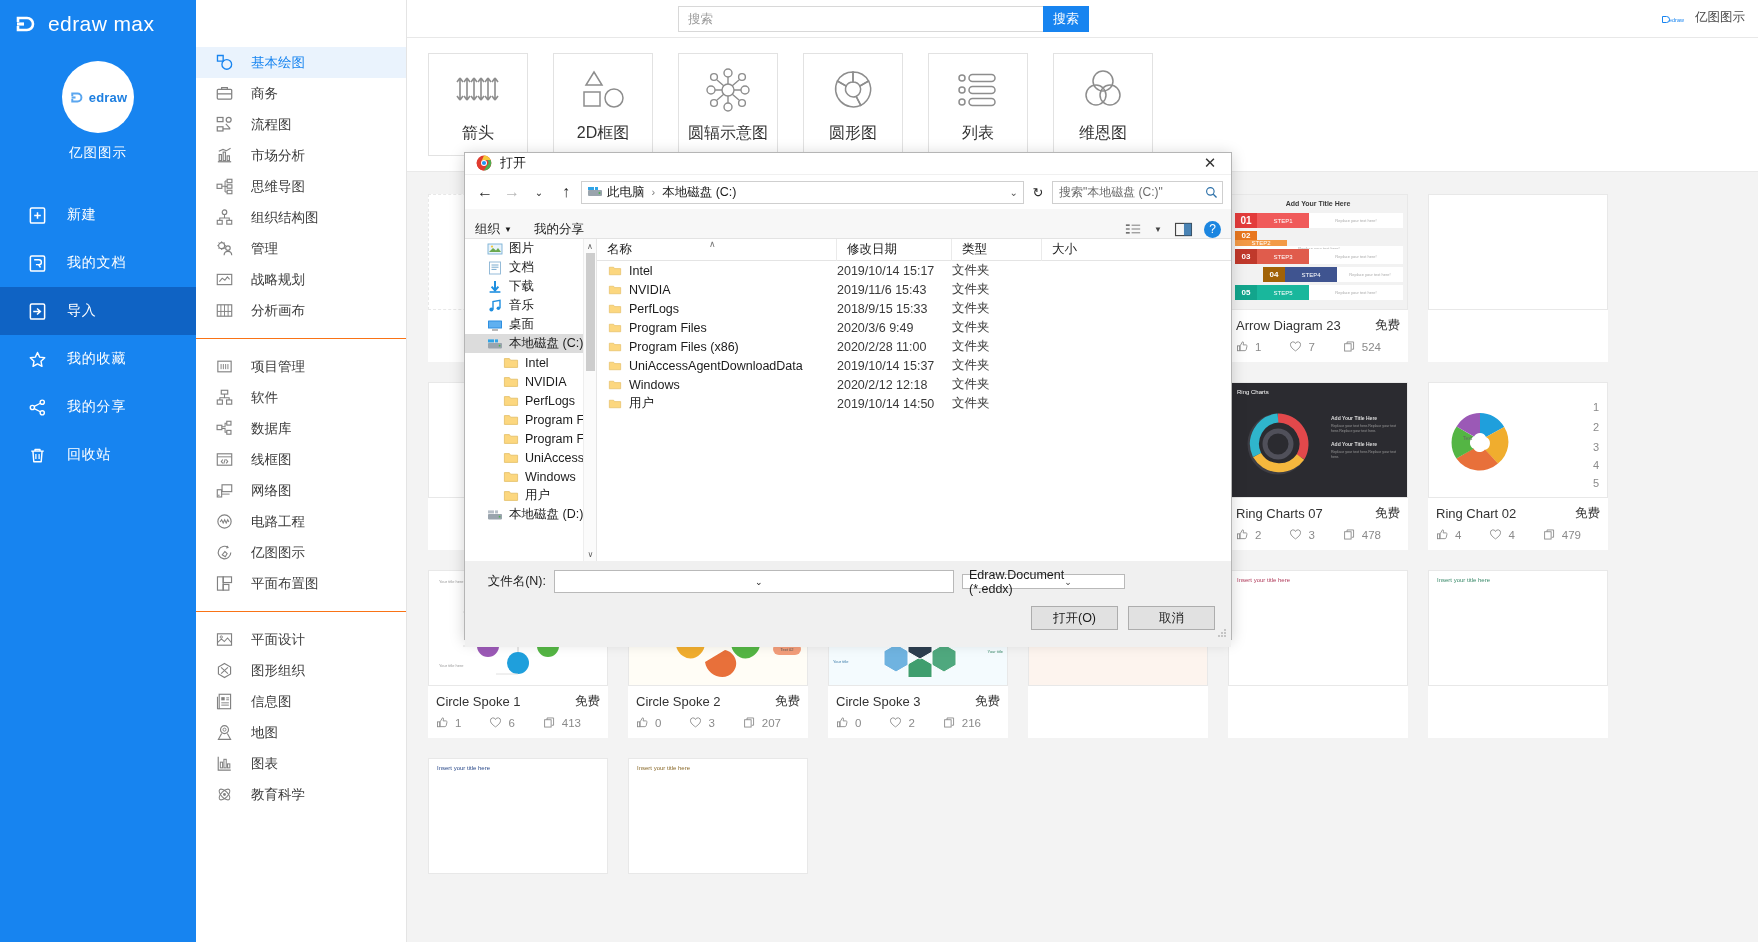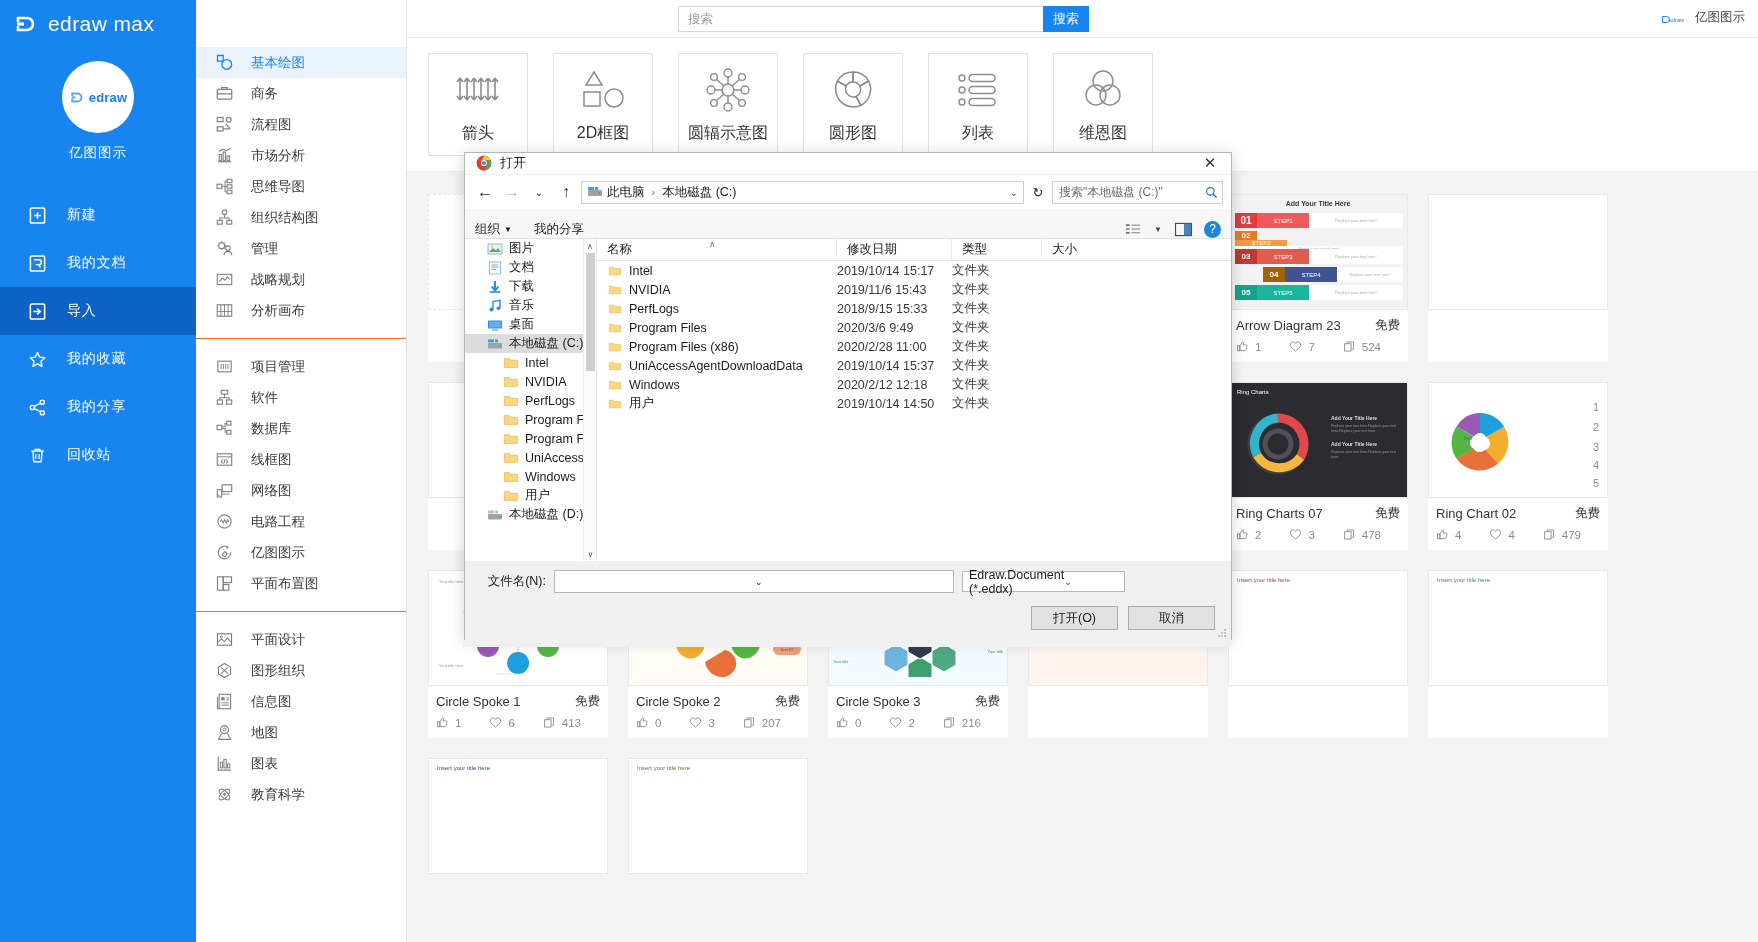--- a/index.html
+++ b/index.html
@@ -183,21 +183,21 @@
 
   .dlg-foot { height: 86px; background: #f0f0f0; padding: 9px 14px 0 14px; }
   .foot-row1 { display: flex; align-items: center; gap: 8px; }
   .foot-lbl { font-size: 12.5px; color: #1b1b1b; width: 67px; text-align: right; }
   .fn-input {
     width: 400px; height: 23px; border: 1px solid #b9b9b9; background: #fff;
     display: flex; align-items: center; padding: 0 4px 0 6px; font-size: 12.5px;
   }
   .fn-input span { flex: 1; color: #1b1b1b; }
   .ftype {
-    width: 163px; height: 21px; border: 1px solid #b9b9b9; background: #fff;
+    width: 163px; height: 15px; border: 1px solid #b9b9b9; background: #fff;
     display: flex; align-items: center; padding: 0 4px 0 6px; font-size: 12.5px; color: #1b1b1b;
   }
   .ftype span { flex: 1; }
   .caret { font-size: 9px; color: #444; }
   .foot-row2 { display: flex; justify-content: flex-end; gap: 10px; margin-top: 13px; padding-right: 2px; }
   .dbtn {
     width: 87px; height: 24px; background: #e1e1e1; border: 1px solid #adadad;
     font-size: 12.5px; color: #1b1b1b; cursor: pointer;
     font-family: "Liberation Sans", sans-serif;
   }

